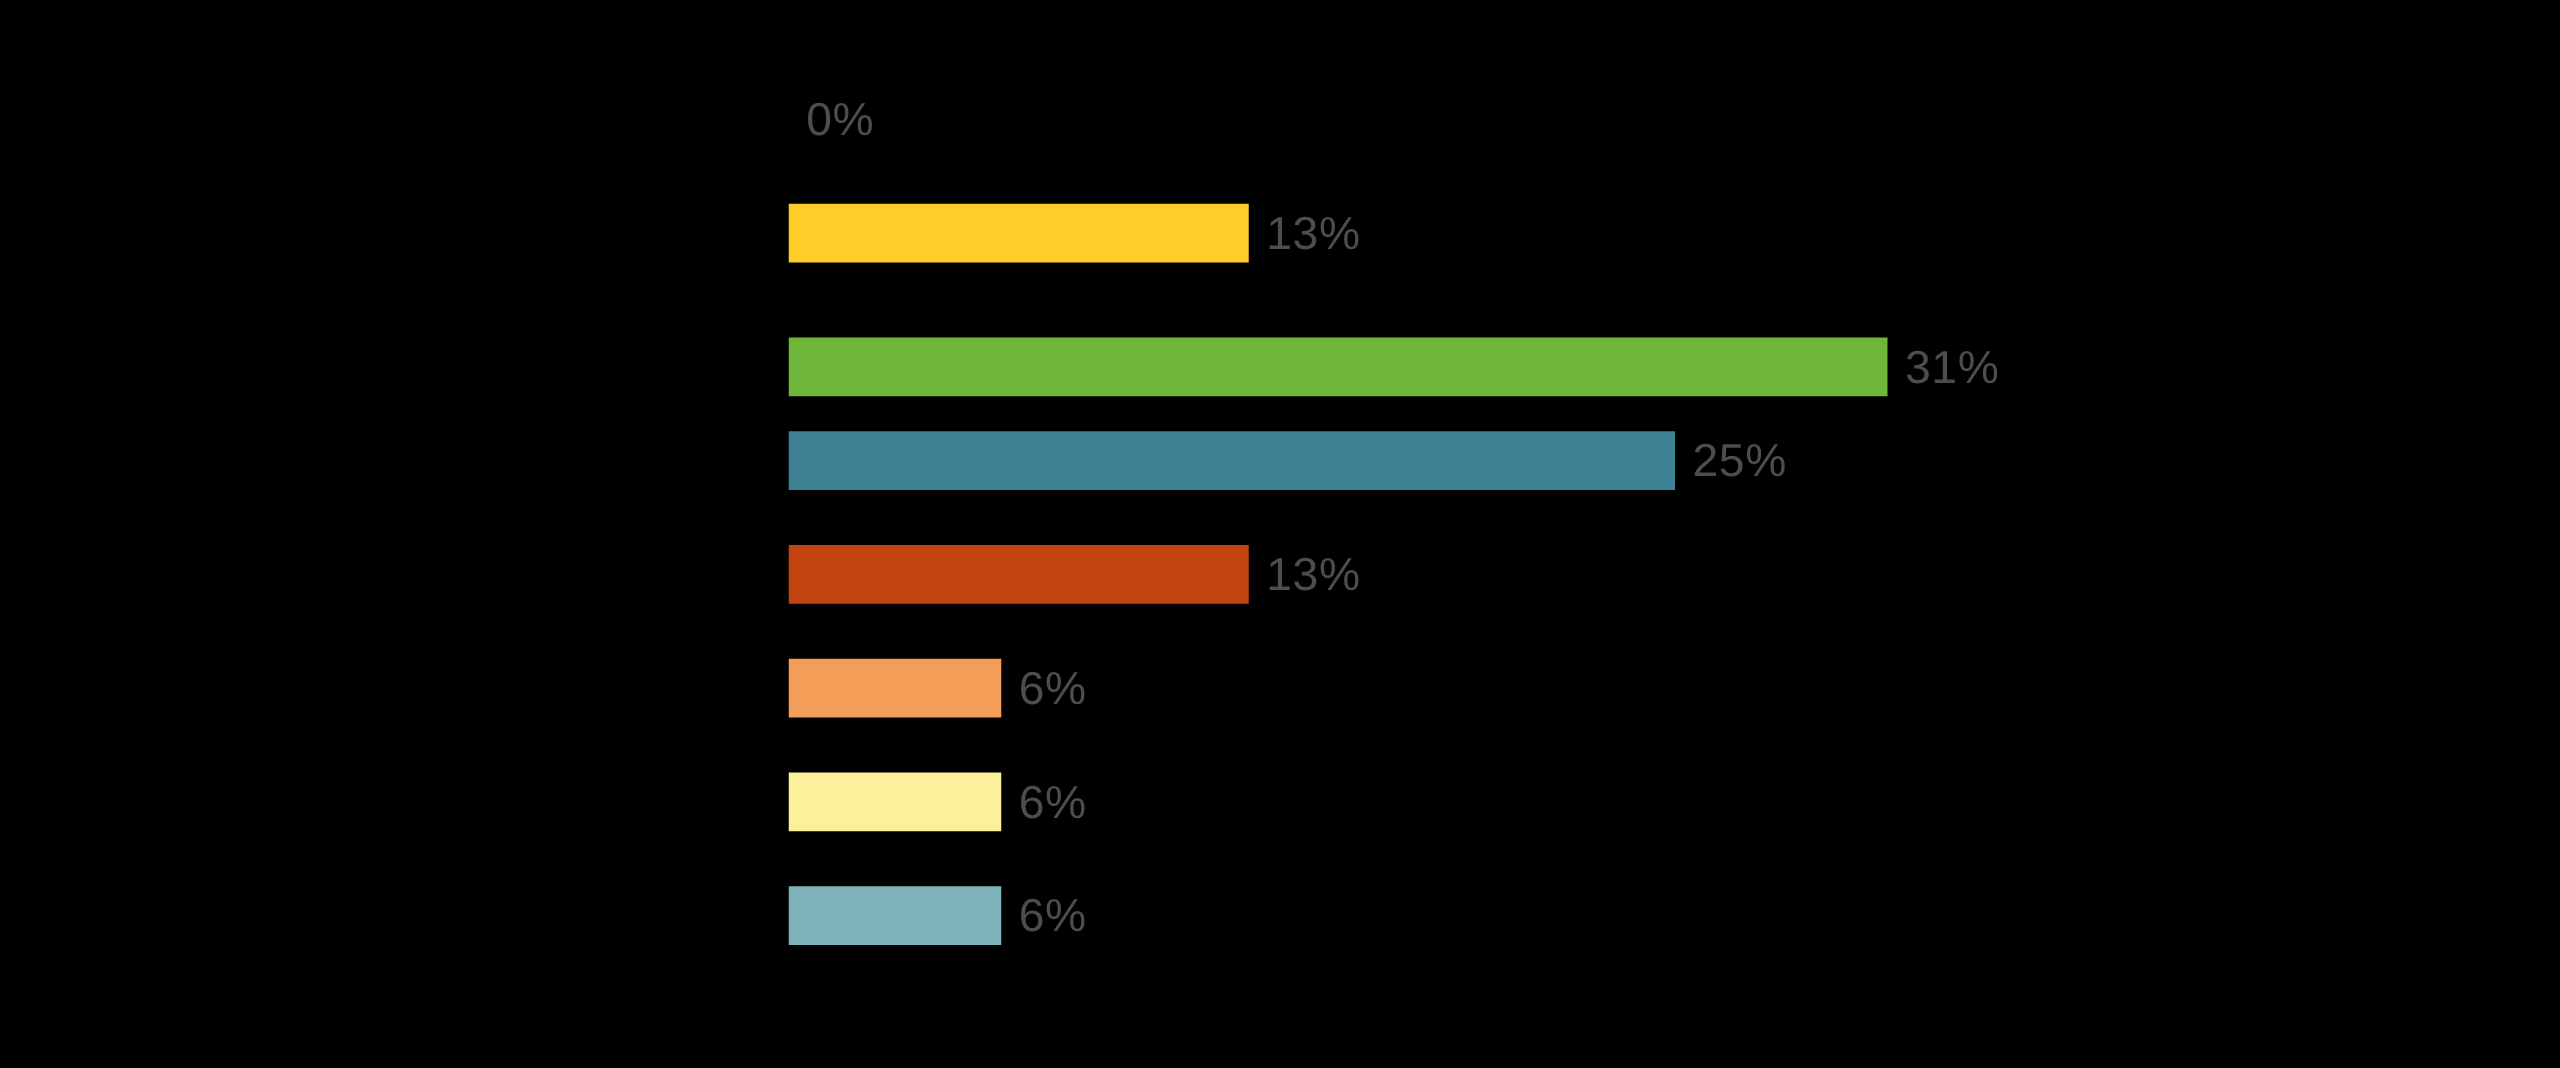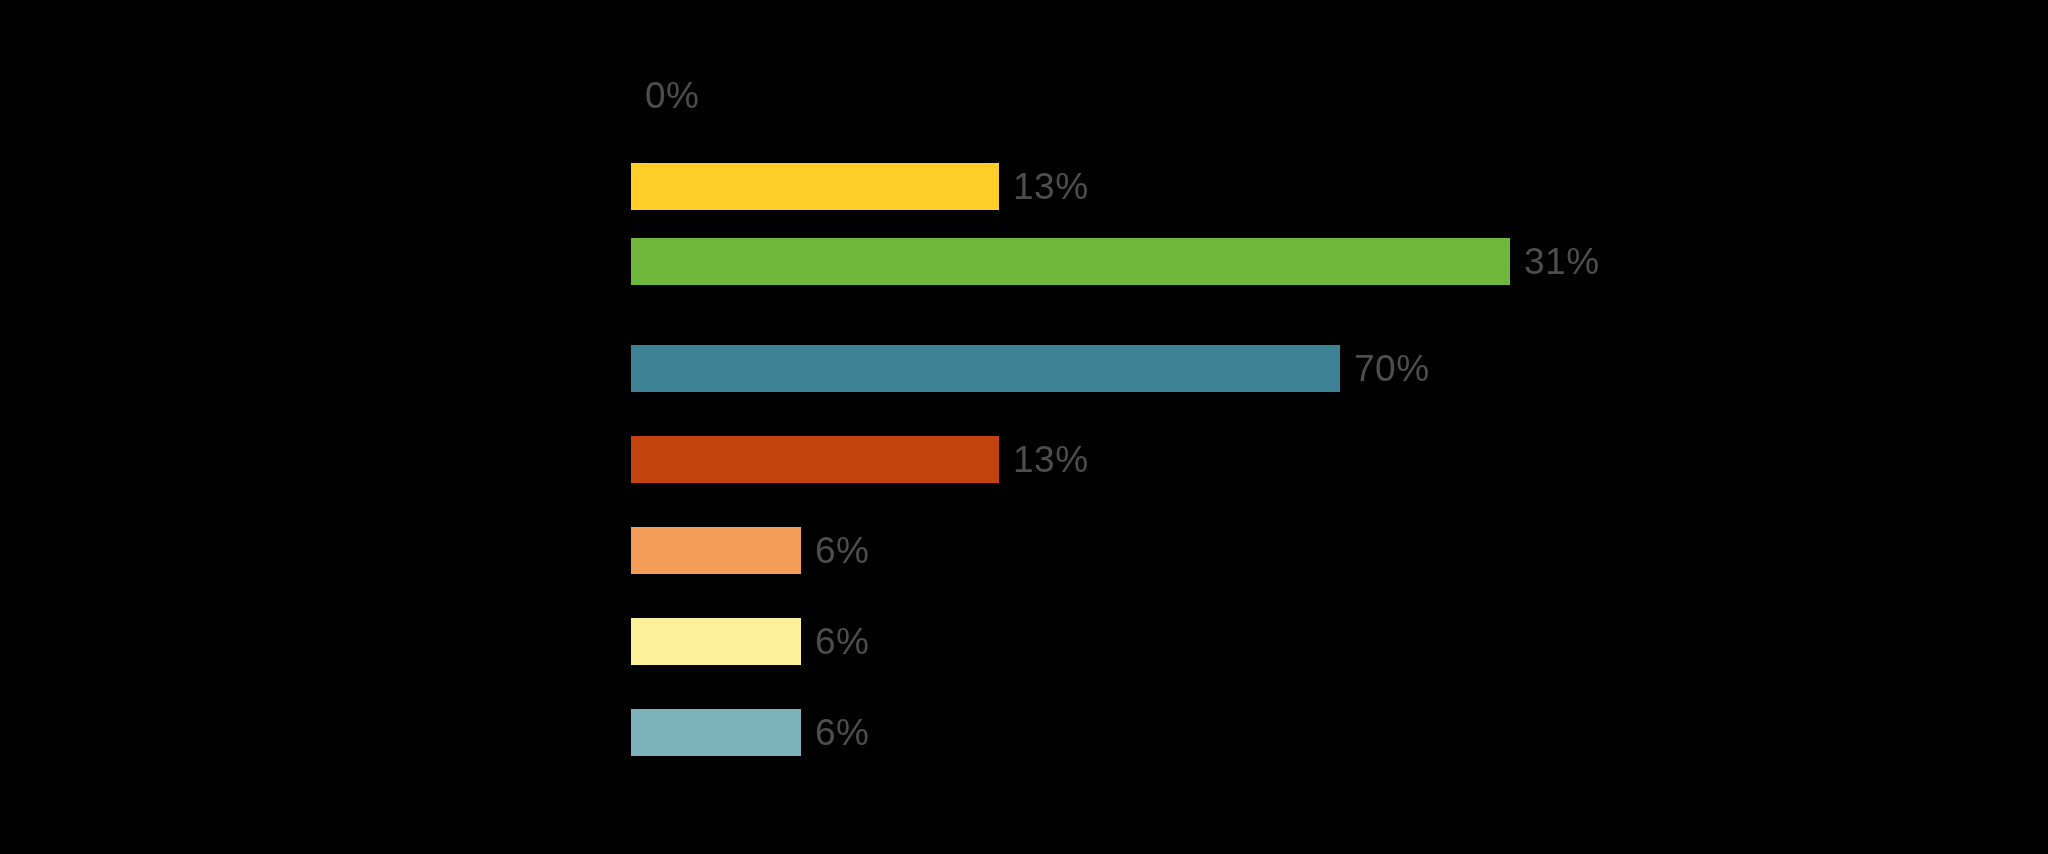--- a/index.html
+++ b/index.html
@@ -71,28 +71,28 @@
 
     <div class="bar-row zero-row" style="top:0px;">
       <span class="bar-value-label" style="color: rgb(77, 77, 77);">0%</span>
     </div>
 
     <div class="bar-row" style="top:91px;">
       <span class="bar-rect" id="bar-1" style="width: 368px; background: rgb(255, 205, 40);"></span>
       <span class="bar-value-label" style="color: rgb(77, 77, 77);">13%</span>
     </div>
 
-    <div class="bar-row" style="top:166px;">
+    <div class="bar-row" style="top:198px;">
       <span class="bar-rect" id="bar-2" style="width: 879px; background: rgb(111, 183, 59);"></span>
       <span class="bar-value-label" style="color: rgb(77, 77, 77);">31%</span>
     </div>
 
     <div class="bar-row" style="top:273px;">
       <span class="bar-rect" id="bar-3" style="width: 709px; background: rgb(60, 130, 148);"></span>
-      <span class="bar-value-label" style="color: rgb(77, 77, 77);">70%</span>
+      <span class="bar-value-label" style="color: rgb(77, 77, 77);">25%</span>
     </div>
 
     <div class="bar-row" style="top:364px;">
       <span class="bar-rect" id="bar-4" style="width: 368px; background: rgb(194, 67, 13);"></span>
       <span class="bar-value-label" style="color: rgb(77, 77, 77);">13%</span>
     </div>
 
     <div class="bar-row" style="top:455px;">
       <span class="bar-rect" id="bar-5" style="width: 170px; background: rgb(244, 157, 88);"></span>
       <span class="bar-value-label" style="color: rgb(77, 77, 77);">6%</span>

